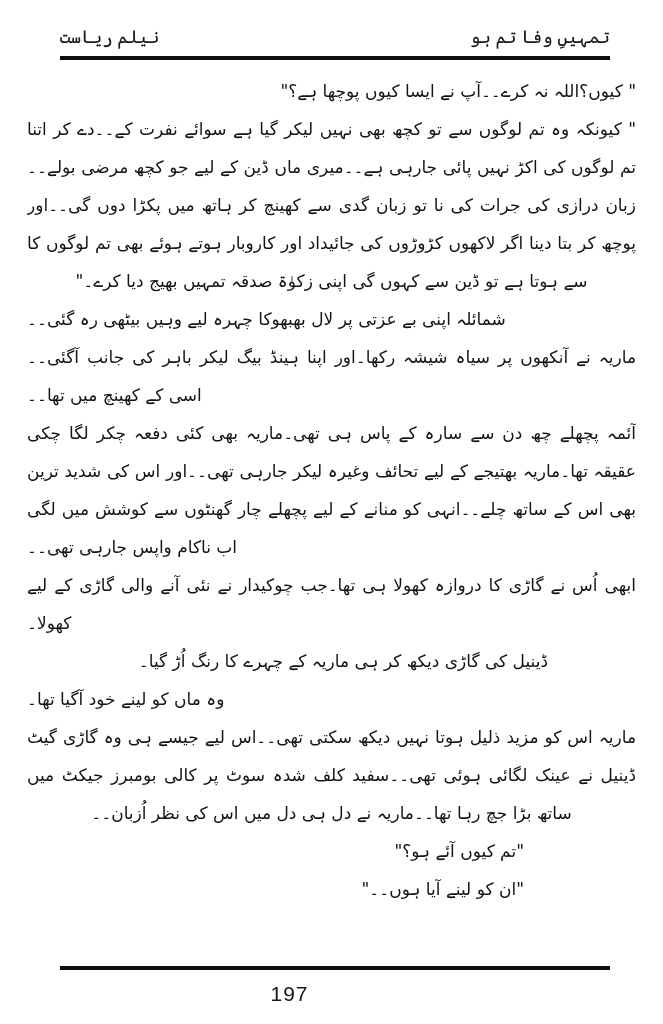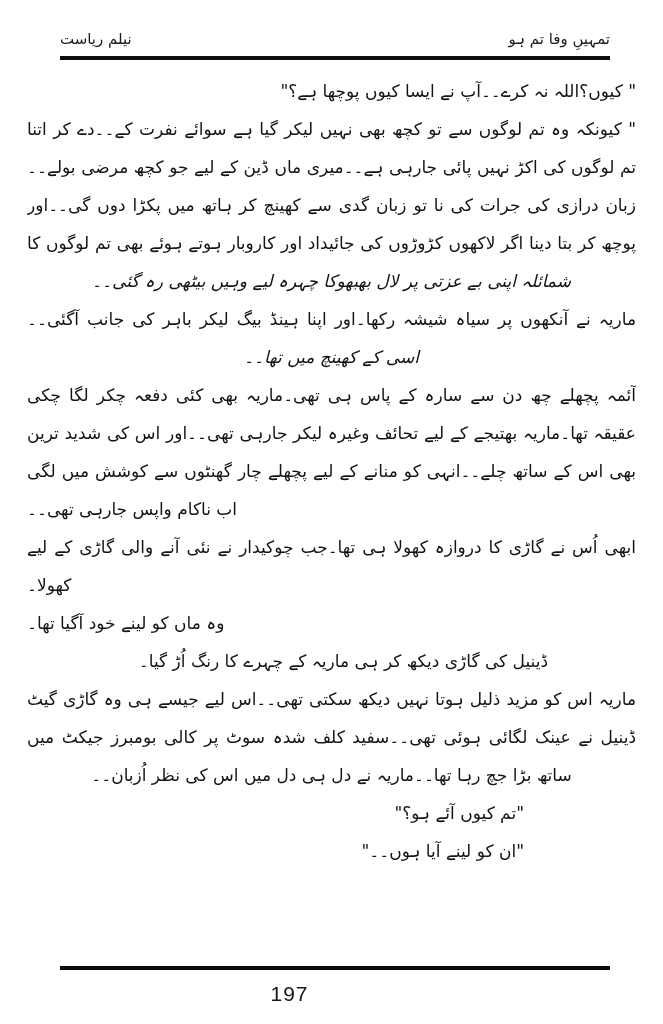--- a/index.html
+++ b/index.html
@@ -16,23 +16,24 @@
     background: #ffffff;
   }
   
   .header {
     position: absolute; top: 14px; left: 60px; right: 53px;
     height: 34px;
     direction: rtl;
     display: flex; justify-content: space-between; align-items: flex-end;
   }
   .header .title, .header .author {
-    font-size: 15px;
+    font-size: 18px;
     color: #1a1a1a;
     white-space: nowrap;
+    font-family: Liberation Serif, serif;
   }
   .rule {
     position: absolute; left: 60px; width: 550px; height: 4px;
     background: #0d0d0d;
   }
   .rule.top { top: 56px; }
   .rule.bottom { top: 966px; }
   
   .body-text {
     position: absolute; top: 72px; left: 27px; right: 27px;
@@ -49,21 +50,21 @@
   .line.j {               
     white-space: normal;
     text-align: justify;
     text-align-last: justify;
   }
   .line.r  { text-align: right; }
   .line.r1 { text-align: left; padding-right: 60px; }
   .line.r2 { text-align: right; padding-right: 88px; }
   .line.r3 { text-align: right; padding-right: 112px; }
   .line.c  { text-align: center; }
-  .line.l  { text-align: center; font-style: italic; }
+  .line.l  { text-align: left; }
   
   .page-number {
     position: absolute; top: 982px; left: 0; width: 663px;
     text-align: center;
     transform: translateX(-42px);
     font-family: "Liberation Sans", sans-serif;
     font-size: 21px;
     color: #151515;
     letter-spacing: 1px;
   }
@@ -79,31 +80,32 @@
   </div>
 
   <div class="rule top"></div>
 
   <div class="body-text">
     <div class="line r">" کیوں؟اللہ نہ کرے۔۔آپ نے ایسا کیوں پوچھا ہے؟"</div>
     <div class="line j">" کیونکہ وہ تم لوگوں سے تو کچھ بھی نہیں لیکر گیا ہے سوائے نفرت کے۔۔دے کر اتنا کچھ گیا ہے کہ آج</div>
     <div class="line j">تم لوگوں کی اکڑ نہیں پائی جارہی ہے۔۔میری ماں ڈین کے لیے جو کچھ مرضی بولے۔۔تم نے آئندہ</div>
     <div class="line j">زبان درازی کی جرات کی نا تو زبان گدی سے کھینچ کر ہاتھ میں پکڑا دوں گی۔۔اور اپنے شوہر سے</div>
     <div class="line j">پوچھ کر بتا دینا اگر لاکھوں کڑوڑوں کی جائیداد اور کاروبار ہوتے ہوئے بھی تم لوگوں کا گزر بسر مشکل</div>
+    <div class="line c">سے ہوتا ہے تو ڈین سے کہوں گی اپنی زکوٰۃ صدقہ تمہیں بھیج دیا کرے۔"</div>
     <div class="line l">شمائلہ اپنی بے عزتی پر لال بھبھوکا چہرہ لیے وہیں بیٹھی رہ گئی۔۔</div>
     <div class="line j">ماریہ نے آنکھوں پر سیاہ شیشہ رکھا۔اور اپنا ہینڈ بیگ لیکر باہر کی جانب آگئی۔۔جہاں اس کا ڈرائیور</div>
     <div class="line l">اسی کے کھینچ میں تھا۔۔</div>
     <div class="line j">آئمہ پچھلے چھ دن سے سارہ کے پاس ہی تھی۔ماریہ بھی کئی دفعہ چکر لگا چکی تھی۔۔آج تیمور مراد کا</div>
     <div class="line j">عقیقہ تھا۔ماریہ بھتیجے کے لیے تحائف وغیرہ لیکر جارہی تھی۔۔اور اس کی شدید ترین خواہش تھی کہ ماں</div>
     <div class="line j">بھی اس کے ساتھ چلے۔۔انہی کو منانے کے لیے پچھلے چار گھنٹوں سے کوشش میں لگی ہوئی تھی۔۔</div>
     <div class="line r1">اب ناکام واپس جارہی تھی۔۔</div>
     <div class="line j">ابھی اُس نے گاڑی کا دروازہ کھولا ہی تھا۔جب چوکیدار نے نئی آنے والی گاڑی کے لیے دروازہ</div>
     <div class="line r1">کھولا۔</div>
+    <div class="line r2">ڈینیل کی گاڑی دیکھ کر ہی ماریہ کے چہرے کا رنگ اُڑ گیا۔</div>
     <div class="line r1">وہ ماں کو لینے خود آگیا تھا۔</div>
-    <div class="line r2">ڈینیل کی گاڑی دیکھ کر ہی ماریہ کے چہرے کا رنگ اُڑ گیا۔</div>
     <div class="line j">ماریہ اس کو مزید ذلیل ہوتا نہیں دیکھ سکتی تھی۔۔اس لیے جیسے ہی وہ گاڑی گیٹ کے باہر روک کر اندر</div>
     <div class="line j">ڈینیل نے عینک لگائی ہوئی تھی۔۔سفید کلف شدہ سوٹ پر کالی بومبرز جیکٹ میں اپنے دراز قد کے</div>
     <div class="line c">ساتھ بڑا جچ رہا تھا۔۔ماریہ نے دل ہی دل میں اس کی نظر اُزبان۔۔</div>
     <div class="line r3">"تم کیوں آئے ہو؟"</div>
     <div class="line r3">"ان کو لینے آیا ہوں۔۔"</div>
   </div>
 
   <div class="rule bottom"></div>
 
   <div class="page-number">197</div>

